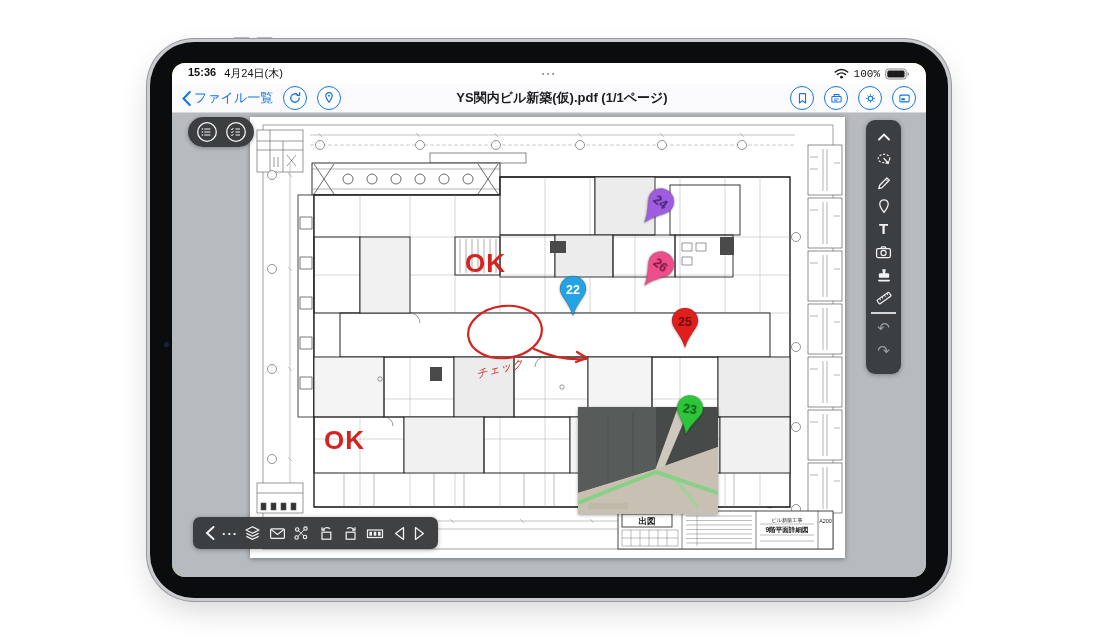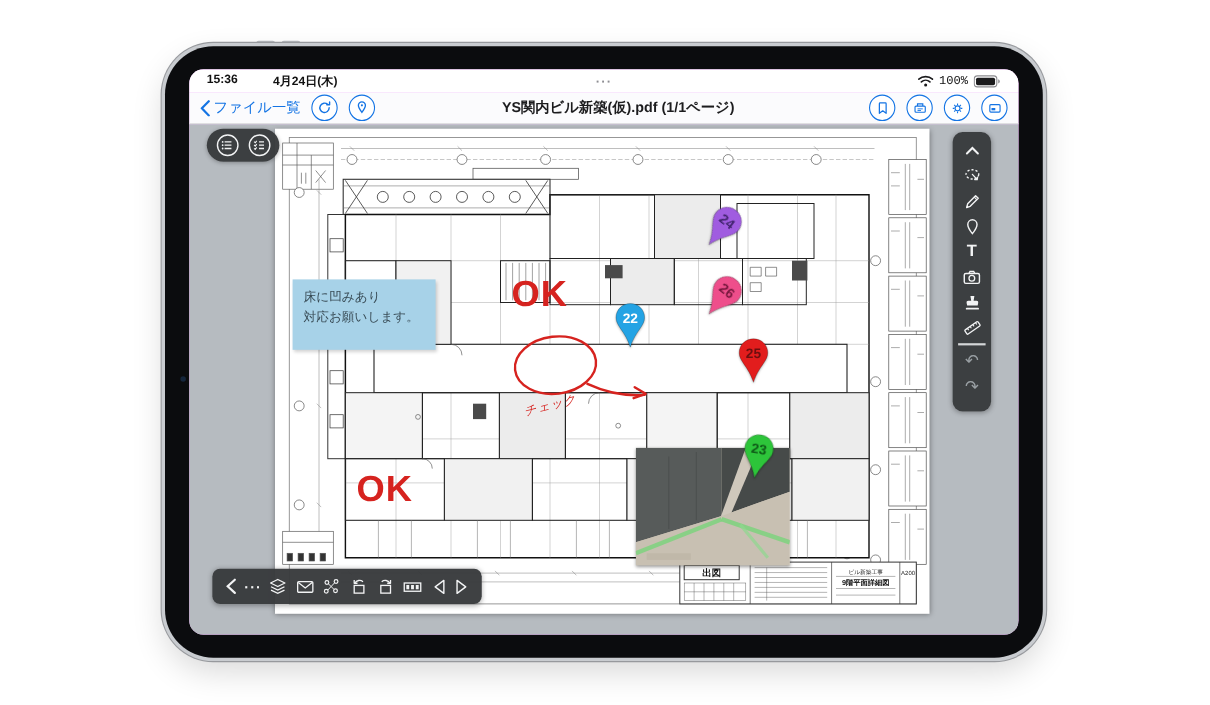--- a/index.html
+++ b/index.html
@@ -8,27 +8,27 @@
   .stage { position:relative; width:1100px; height:641px; }
 
   
   .hw-btn { position:absolute; top:37px; height:8px; background:#b9bdc1; border-radius:2px; z-index:0; }
   .device { position:absolute; left:150px; top:42px; width:798px; height:556px;
     background:#0b0c0e; border-radius:44px;
     box-shadow:0 0 0 3px #c9ccd0, 0 0 0 4px #97999d, 0 12px 30px rgba(0,0,0,.16); z-index:1; }
   .camera-dot { position:absolute; left:164px; top:342px; width:5px; height:5px;
     border-radius:50%; background:#15263c; z-index:2; }
   .screen { position:absolute; left:172px; top:63px; width:754px; height:514px;
-    border-radius:13px; overflow:hidden; background:#f0abfc; z-index:2; }
+    border-radius:13px; overflow:hidden; background:#84cc16; z-index:2; }
 
   
   .statusbar { position:absolute; left:0; top:0; width:100%; height:21px; background:#fff;
     display:flex; align-items:center; padding:0 16px; font-size:11px; color:#111; }
   .statusbar .left { display:flex; gap:8px; font-weight:700; }
-  .statusbar .left .date { font-weight:700;margin-left:24px; }
+  .statusbar .left .date { font-weight:400; }
   .statusbar .center { position:absolute; left:0; right:0; text-align:center; color:#8e8e93;
     font-size:12px; letter-spacing:1px; font-weight:700; }
   .statusbar .right { margin-left:auto; display:flex; align-items:center; gap:5px; }
 
   
   .navbar { position:absolute; left:0; top:21px; width:100%; height:29px; background:#fbfbfd;
     border-bottom:1px solid #d8d8da; display:flex; align-items:center; padding:0 10px; }
   .nav-left, .nav-right { display:flex; align-items:center; gap:10px; z-index:2; }
   .nav-right { margin-left:auto; }
   .back-group { display:flex; align-items:center; gap:3px; color:#1474e4; font-size:13px; }
@@ -40,21 +40,21 @@
   
   .content { position:absolute; left:0; top:50px; right:0; bottom:0; background:#b6bbc0; }
   .page { position:absolute; left:78px; top:4px; width:595px; height:441px; background:#ffffff;
     box-shadow:0 1px 5px rgba(0,0,0,.38); }
   .floorplan { position:absolute; left:0; top:0; }
 
   
   .sticky-note { position:absolute; left:16px; top:137px; width:130px; height:64px;
     background:#a7d2e8; box-shadow:1px 2px 3px rgba(0,0,0,.18); padding:9px 10px;
     font-size:11.5px; line-height:1.55; color:#384b55; }
-  .ok-text { position:absolute; color:#d6231f; font-size:33px; font-weight:700; letter-spacing:1px; }
+  .ok-text { position:absolute; color:#d6231f; font-size:26px; font-weight:700; letter-spacing:1px; }
   .ok-top { left:215px; top:131px; }
   .ok-bottom { left:74px; top:308px; }
   .ink-svg { position:absolute; left:200px; top:180px; pointer-events:none; }
   .check-label { position:absolute; left:226px; top:244px; color:#d6231f; font-size:11px;
     font-style:italic; transform:rotate(-14deg); letter-spacing:1px; }
 
   .photo { position:absolute; left:328px; top:290px; width:140px; height:107px;
     box-shadow:0 1px 3px rgba(0,0,0,.4); }
 
   .pin { position:absolute; width:30px; height:42px; filter:drop-shadow(0 1px 1px rgba(0,0,0,.3)); }
@@ -324,24 +324,20 @@
           </g>
         </svg>
 
         <svg class="ink-svg" width="180" height="90" viewBox="0 0 180 90">
           <ellipse cx="55" cy="35" rx="37" ry="26" fill="none" stroke="#d6231f" stroke-width="2.2" transform="rotate(-7 55 35)"></ellipse>
           <path d="M84 52q26 12 52 10" fill="none" stroke="#d6231f" stroke-width="2.2" stroke-linecap="round"></path>
           <path d="M127 55l10 6-11 4" fill="none" stroke="#d6231f" stroke-width="2.2" stroke-linecap="round" stroke-linejoin="round"></path>
         </svg>
         <div class="check-label">チェック</div>
 
-        <div class="sticky-note">
-          <div>床に凹みあり</div>
-          <div>対応お願いします。</div>
-        </div>
 
         <div class="ok-text ok-top">OK</div>
         <div class="ok-text ok-bottom">OK</div>
 
         <svg class="photo" width="140" height="107" viewBox="0 0 140 107">
           <rect width="140" height="107" fill="#c6beb1"></rect>
           <polygon points="0,0 78,0 78,62 0,86" fill="#575b5a"></polygon>
           <polygon points="78,0 140,0 140,40 78,62" fill="#464a49"></polygon>
           <path d="M30 8V74M55 4V66" stroke="#4c504f" stroke-width="1"></path>
           <polygon points="100,0 112,0 84,66 76,66" fill="#cfc8bc"></polygon>

